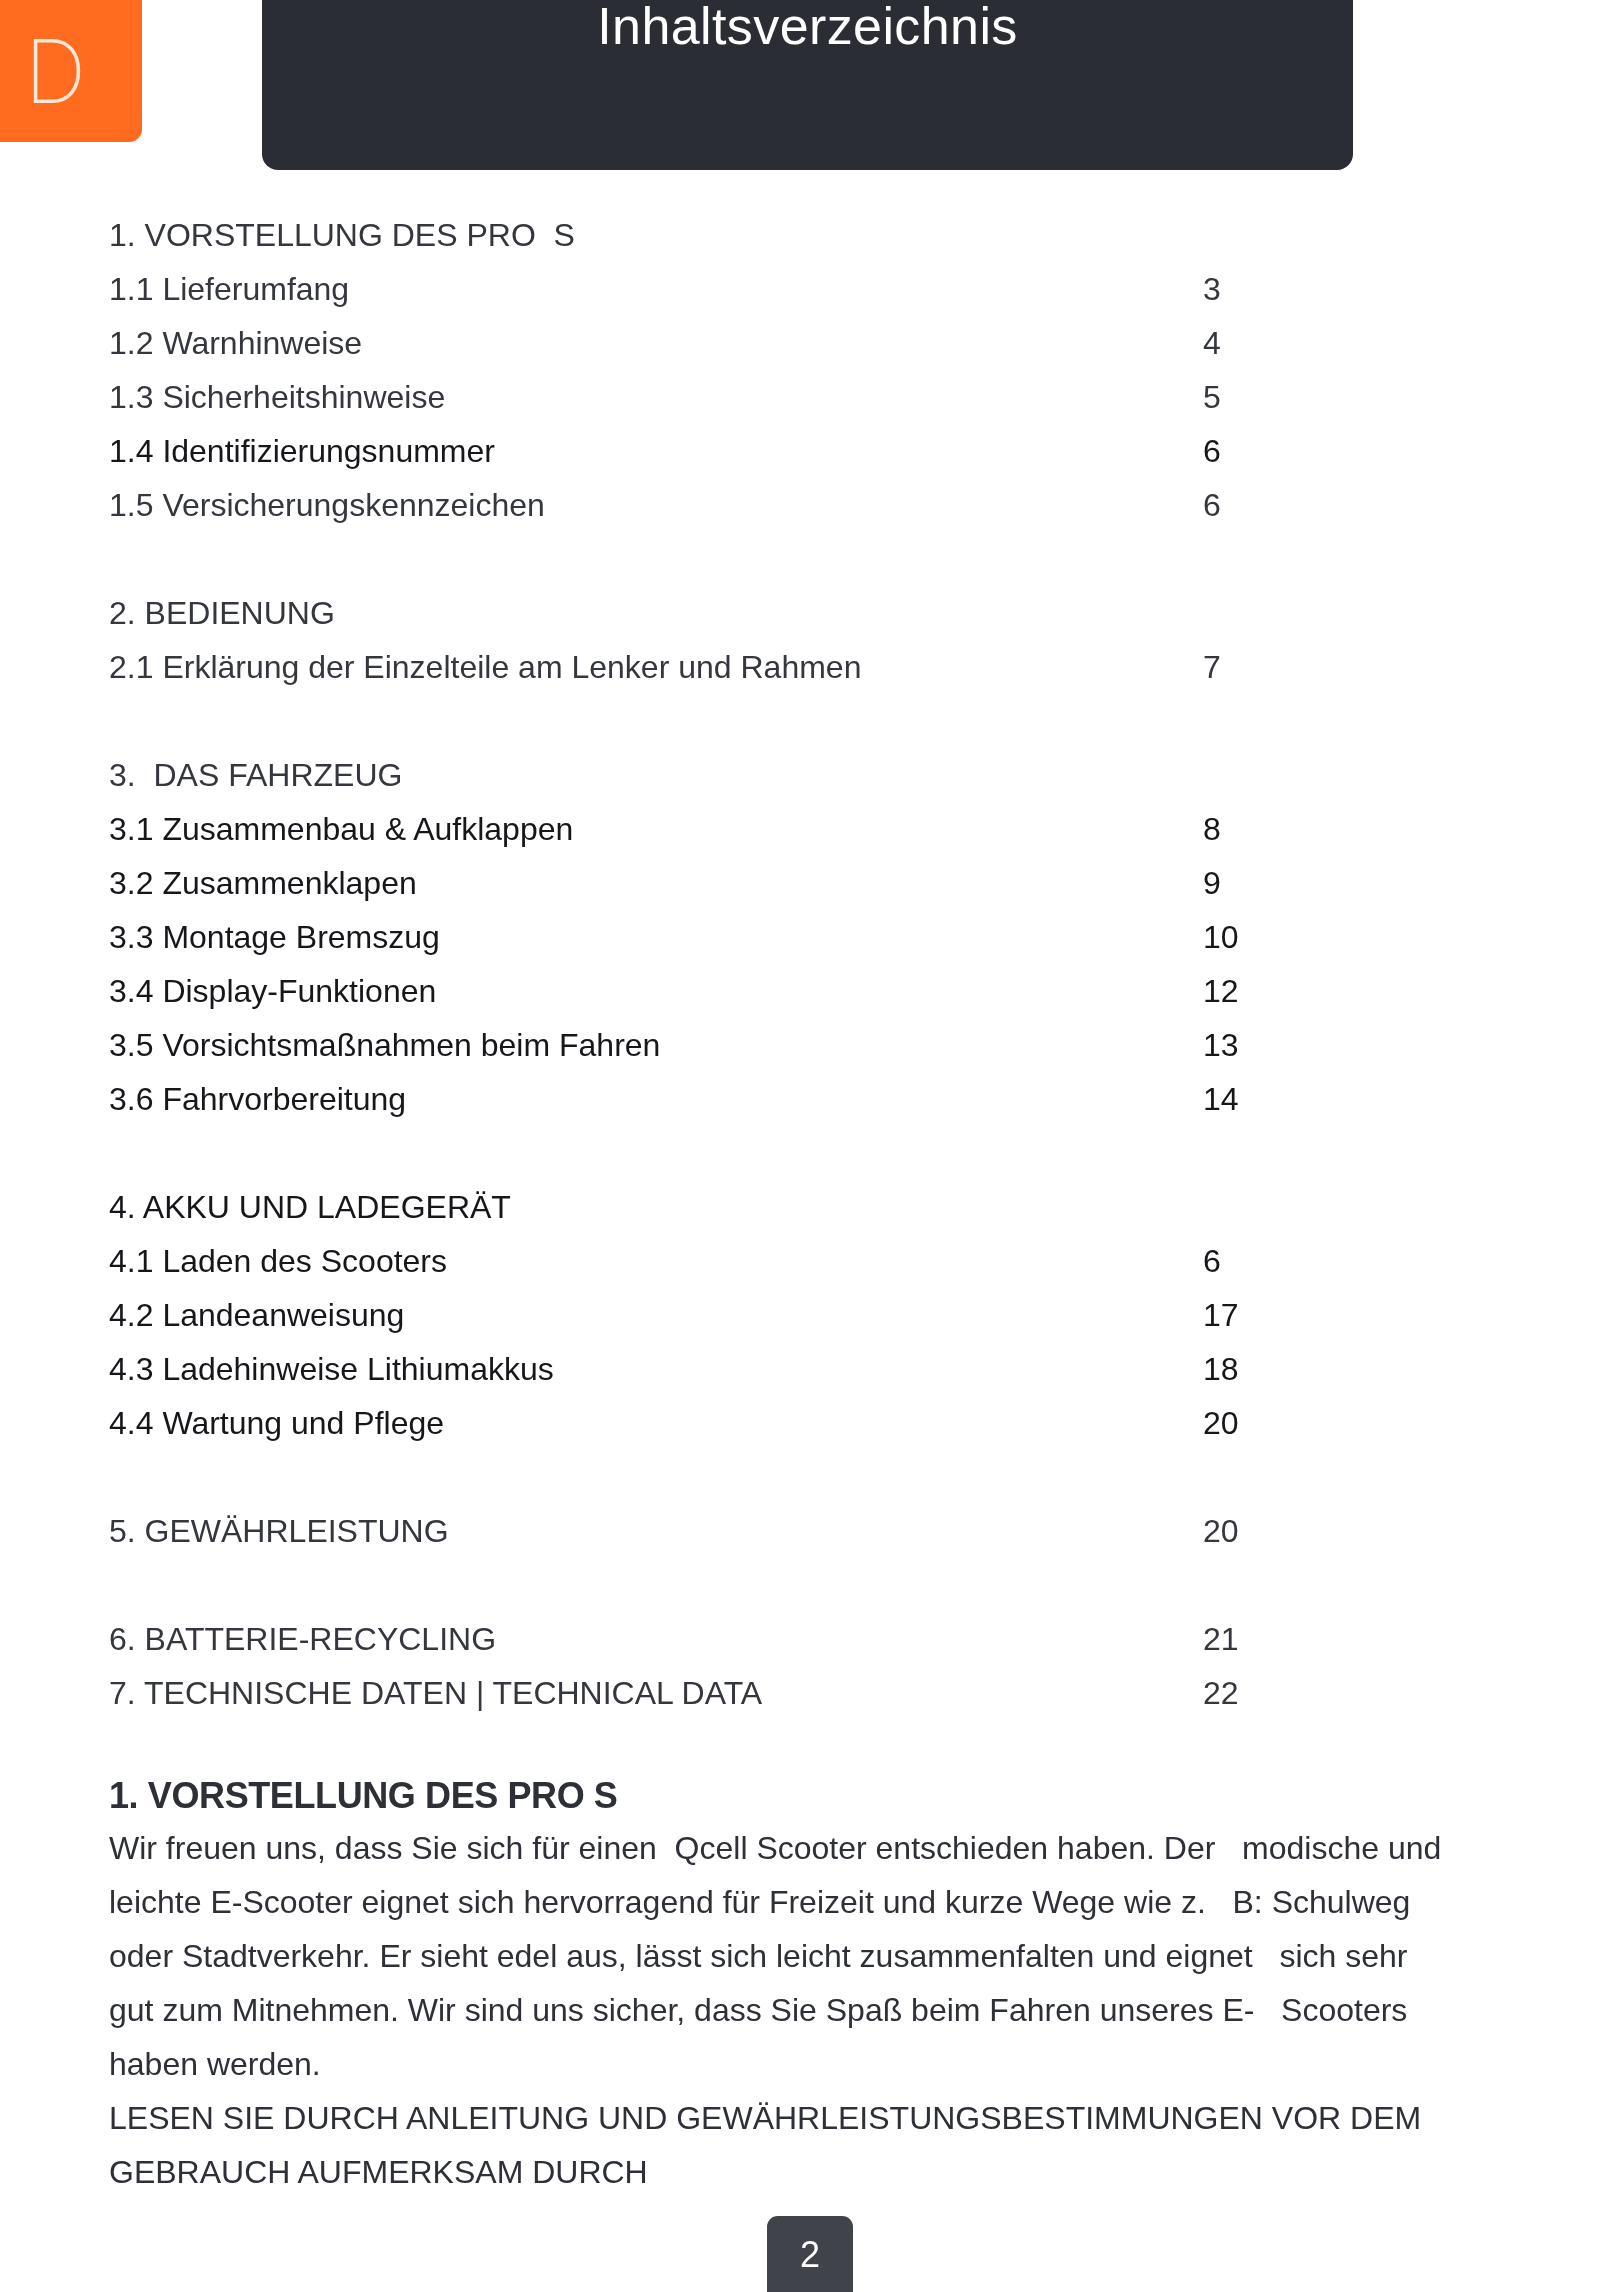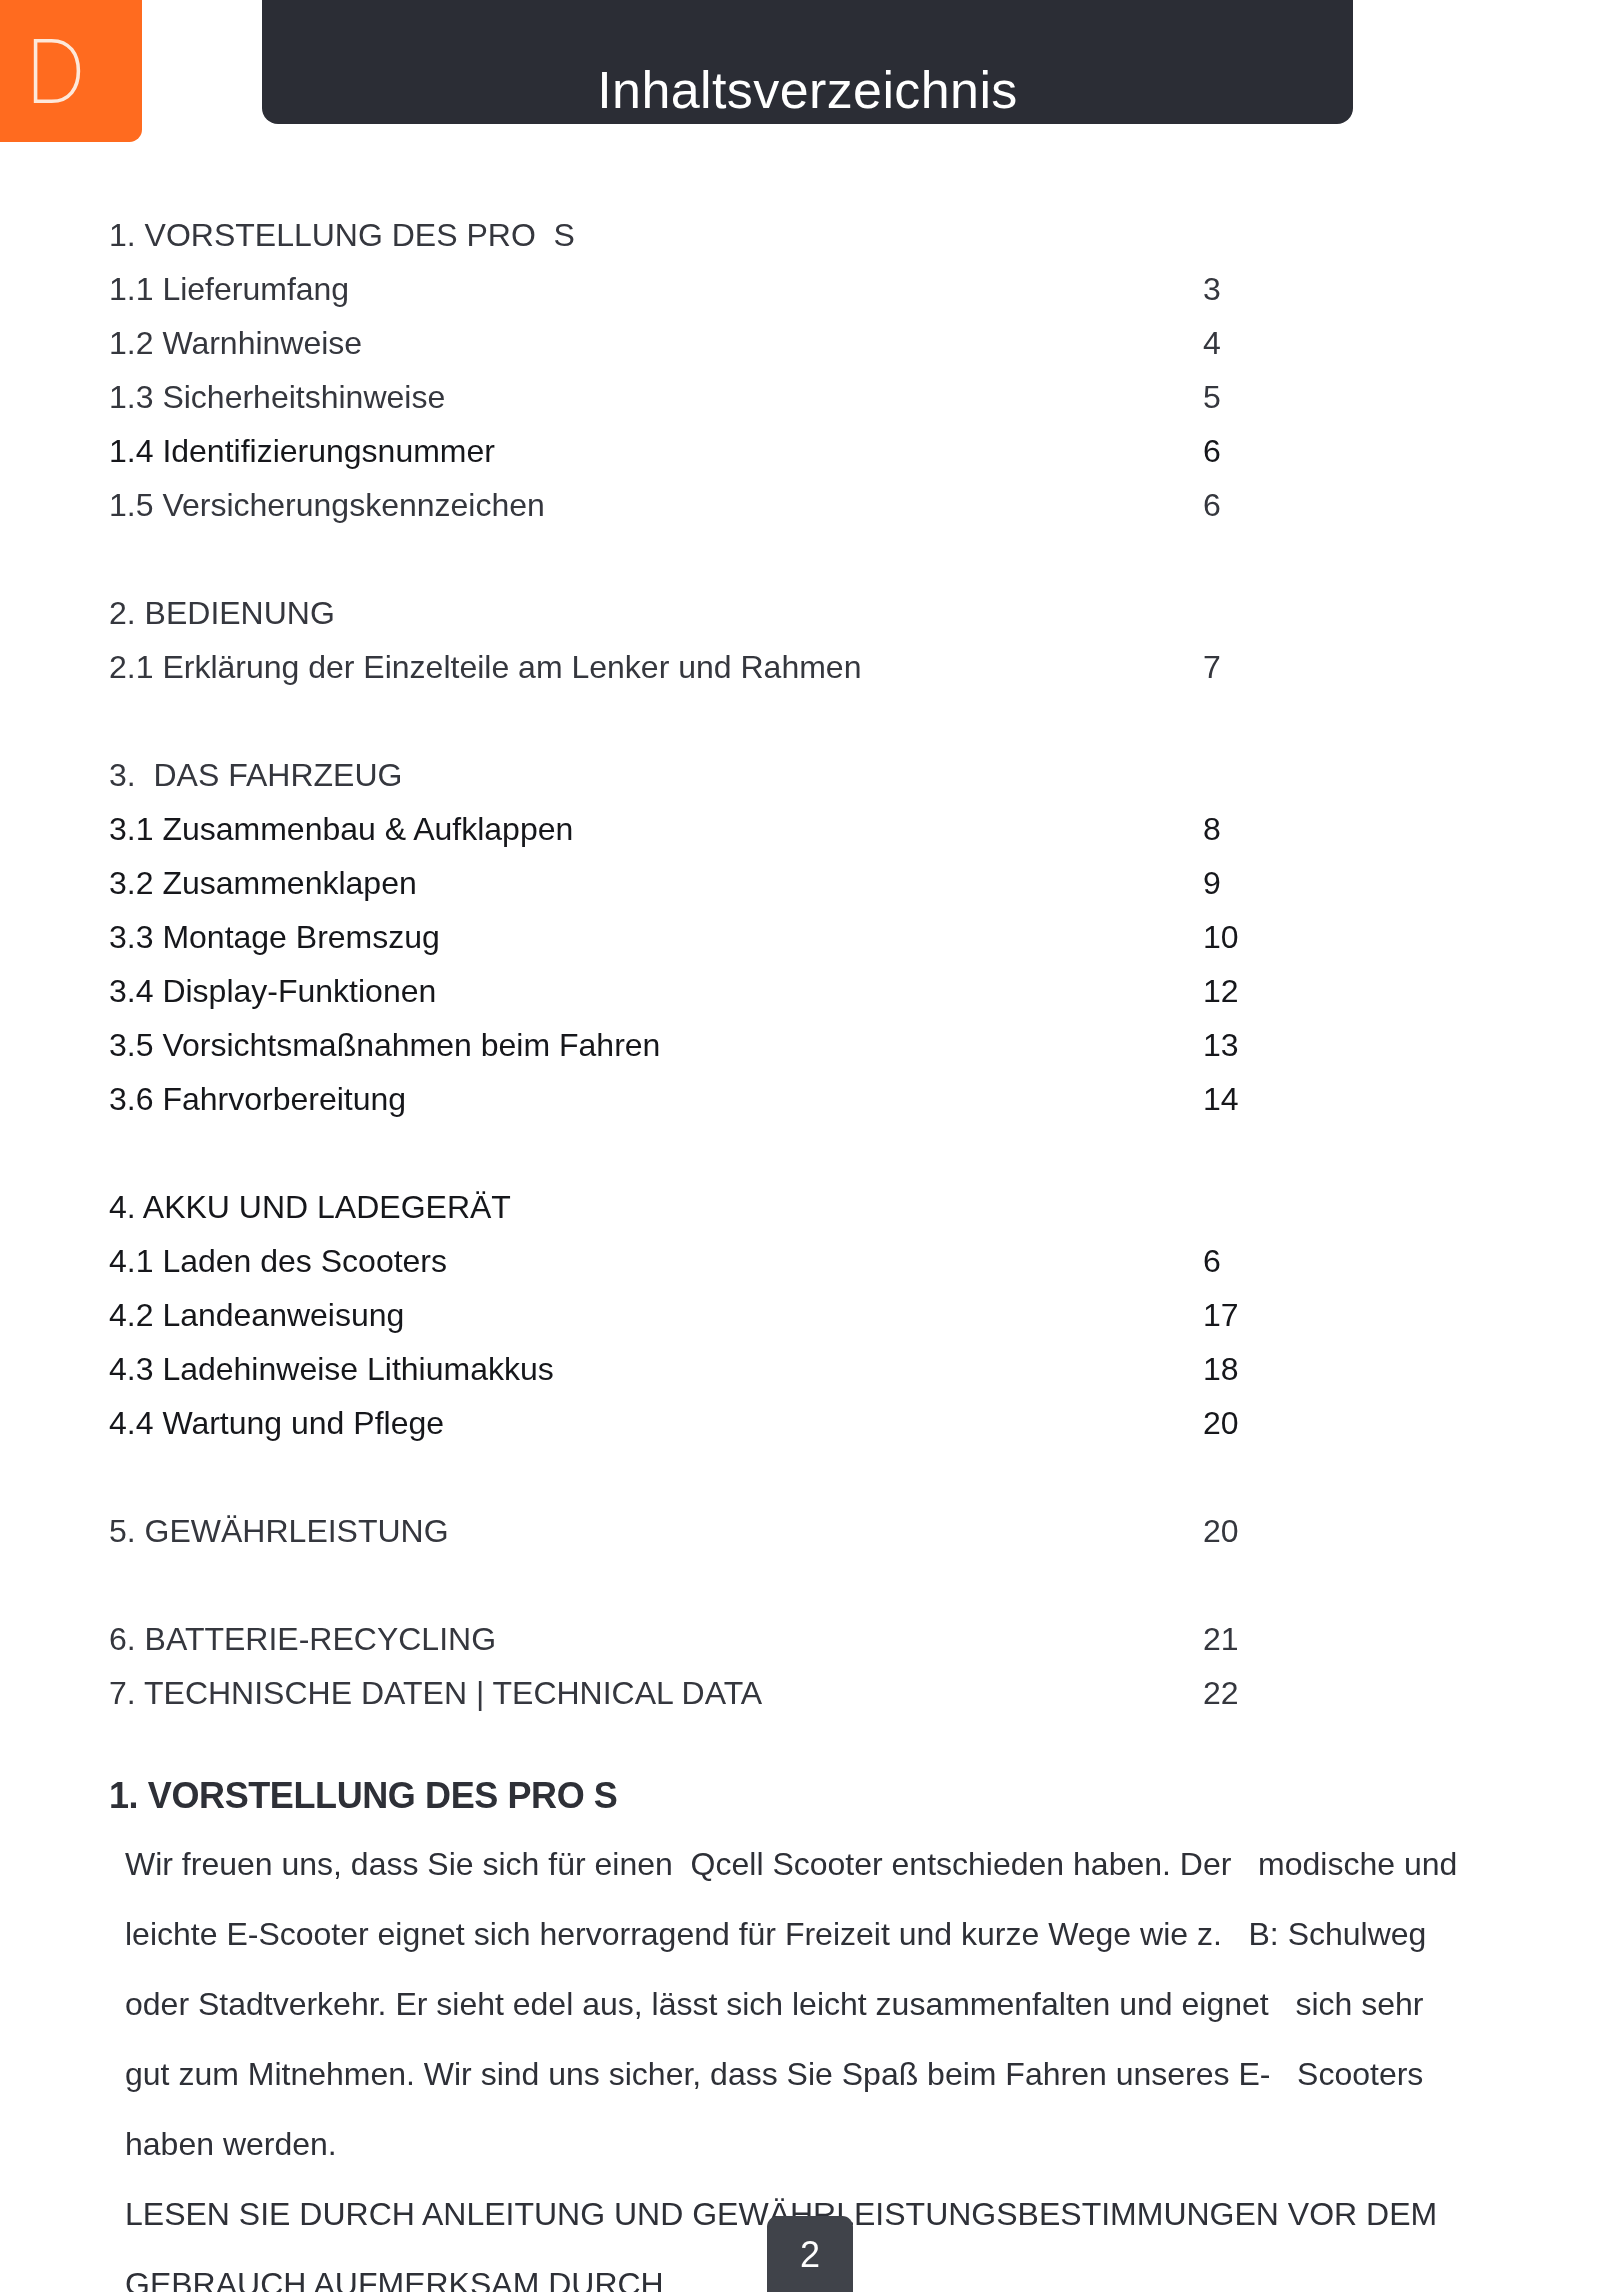--- a/index.html
+++ b/index.html
@@ -7,44 +7,44 @@
     width: 1616px; height: 2293px; position: relative; overflow: hidden;
     font-family: "Liberation Sans", "DejaVu Sans", sans-serif;
     color: #2e3037;
   }
   .logo-box {
     position: absolute; left: 0; top: 0; width: 142px; height: 142px;
     background: #ff6b1f; border-radius: 0 0 12.5px 0;
   }
   .logo-box svg { position: absolute; left: 32px; top: 38px; width: 50px; height: 66px; }
   .header {
-    position: absolute; left: 262px; top: 0; width: 1091px; height: 124px;
+    position: absolute; left: 262px; top: 0; width: 1091px; height: 170px;
     background: #2b2d35; border-radius: 0 0 16px 16px;
-    display: flex; align-items: flex-end; justify-content: center;
+    display: flex; align-items: flex-start; justify-content: center;
   }
   .header h1 {
     margin: 0; color: #ffffff; font-weight: normal; font-size: 52px;
     letter-spacing: 0.4px; transform: translateY(-3.6px);
   }
   .toc { position: absolute; left: 109px; top: 208px; width: 1164px; }
   .toc-row {
     position: relative; height: 54px; line-height: 54px;
     font-size: 32px; white-space: pre;
   }
   .toc-row.gap { height: 54px; }
   .toc-row .label { position: absolute; left: 0; top: 0; color: #35373e; }
   .toc-row .page { position: absolute; left: 1094px; top: 0; color: #35373e; }
   .toc-row.dark .label, .toc-row.dark .page { color: #16171b; }
   .intro { position: absolute; left: 109px; top: 1771px; width: 1397px; }
   .intro h2 {
     margin: 0; font-size: 36px; font-weight: bold; color: #2e3037; line-height: 50px;
     letter-spacing: -0.4px;
   }
   .intro p {
-    margin: 16px; font-size: 32px; line-height: 54px; color: #2e3037;
+    margin: 0; font-size: 32px; line-height: 54px; color: #2e3037;
     white-space: pre-wrap;
   }
   .page-badge {
     position: absolute; left: 767px; top: 2216px; width: 86px; height: 77px;
     background: #40434a; border-radius: 10.7px 10.7px 0 0;
     display: flex; align-items: center; justify-content: center;
   }
   .page-badge span { color: #ffffff; font-size: 36px; }
 </style>
 </head>

